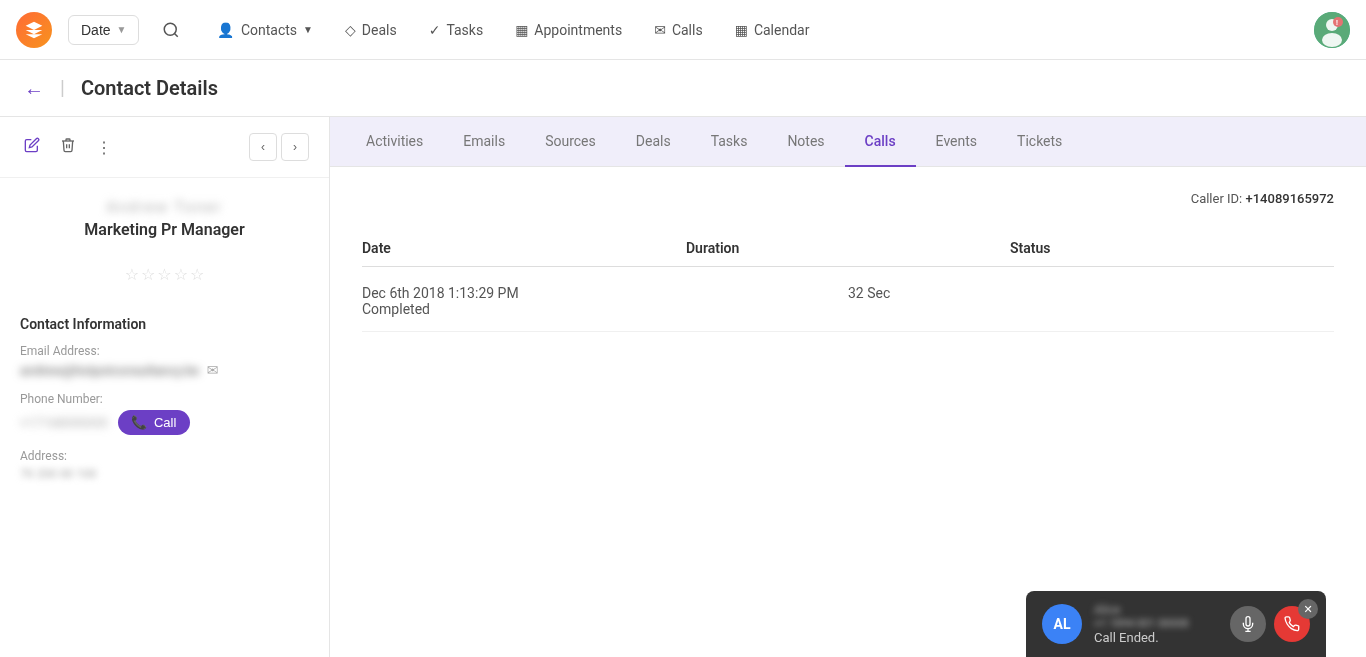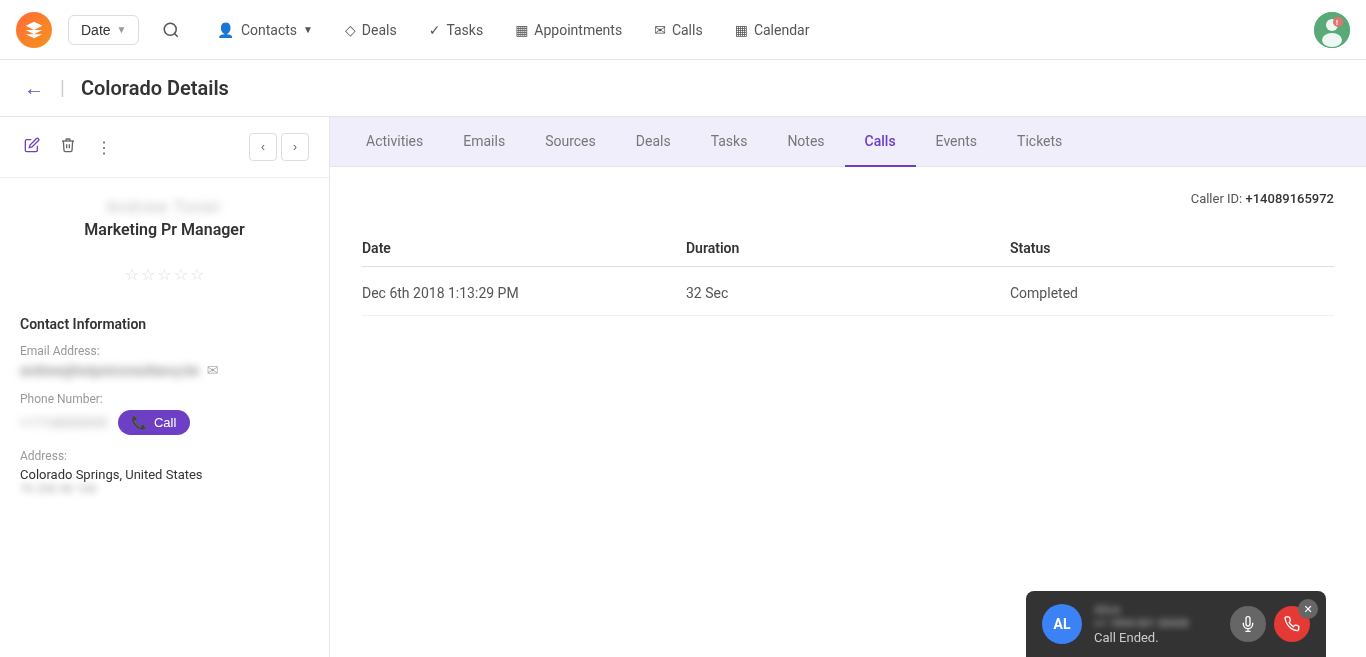--- a/index.html
+++ b/index.html
@@ -170,21 +170,21 @@
 
     .calls-table { width: 100%; }
     .table-header {
       display: grid; grid-template-columns: 1fr 1fr 1fr;
       padding: 10px 0;
       border-bottom: 1px solid #ddd;
       margin-bottom: 4px;
     }
     .table-header-cell { font-size: 14px; font-weight: 600; color: #333; }
     .table-row {
-      display: grid; grid-template-columns: 1fr 1fr 1fr;
+      display: grid; grid-template-columns: 1fr 1fr;
       padding: 14px 0;
       border-bottom: 1px solid #f0f0f0;
     }
     .table-cell { font-size: 14px; color: #555; }
     .table-cell.status { color: #555; }
 
     
     .call-ended-popup {
       position: fixed;
       bottom: 0; right: 40px;
@@ -279,21 +279,21 @@
       <ellipse cx="18" cy="28" rx="10" ry="7" fill="#fff" opacity="0.9"></ellipse>
       <circle cx="24" cy="10" r="5" fill="#e57373"></circle>
       <text x="22" y="13" fill="white" font-size="7" font-weight="bold">!</text>
     </svg>
   </div>
 </nav>
 
 <div class="page-header">
   <span class="back-btn">←</span>
   <span class="header-divider">|</span>
-  <span class="page-title">Colorado Details</span>
+  <span class="page-title">Contact Details</span>
 </div>
 
 <div class="main-layout">
 
   <div class="left-panel">
     <div class="left-panel-actions">
       <span class="action-icon">
         <svg width="16" height="16" viewBox="0 0 24 24" fill="none" stroke="#6c3fc5" stroke-width="2">
             <path d="M11 4H4a2 2 0 0 0-2 2v14a2 2 0 0 0 2 2h14a2 2 0 0 0 2-2v-7"></path>
             <path d="M18.5 2.5a2.121 2.121 0 0 1 3 3L12 15l-4 1 1-4 9.5-9.5z"></path>
@@ -343,21 +343,20 @@
           <span class="phone-value">+17168000000</span>
           <button class="call-btn">
             <span>📞</span>
             <span>Call</span>
           </button>
         </div>
       </div>
 
       <div class="info-field">
         <div class="info-label">Address:</div>
-        <div class="address-value">Colorado Springs, United States</div>
         <div class="address-sub">70 200 00 100</div>
       </div>
     </div>
   </div>
 
   <div class="right-panel">
 
     <div class="tabs">
       <div class="tab">
         <span>Activities</span>

